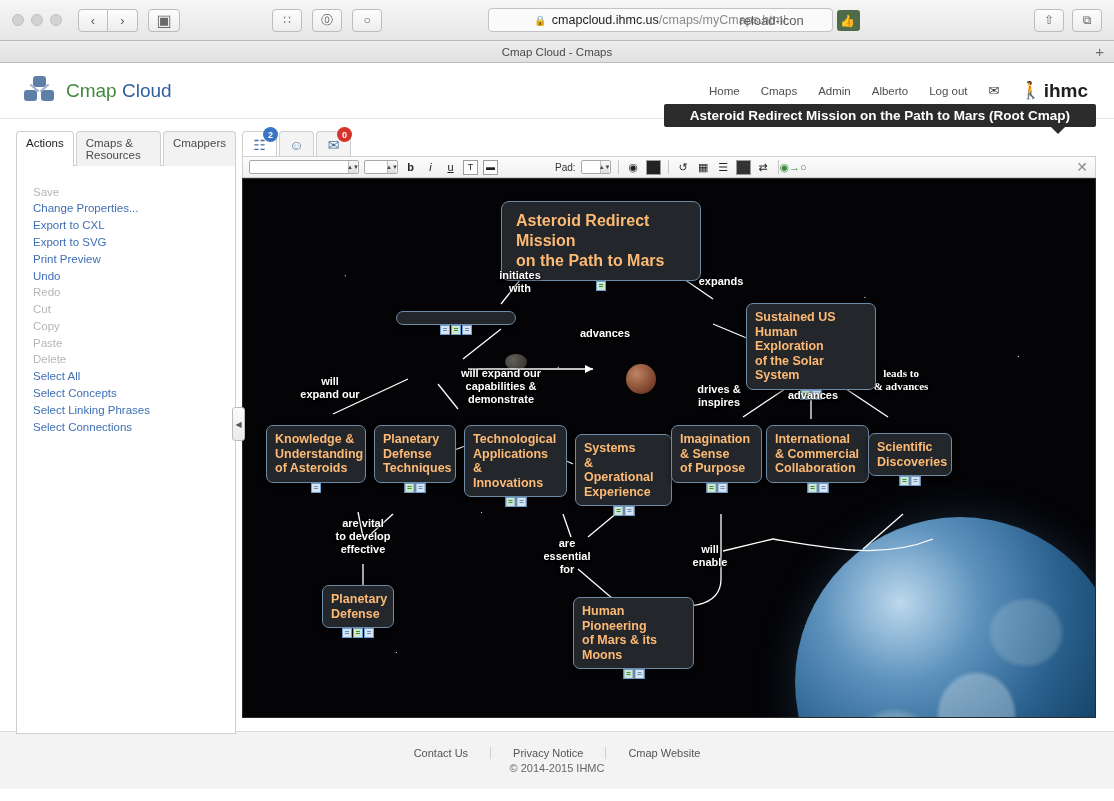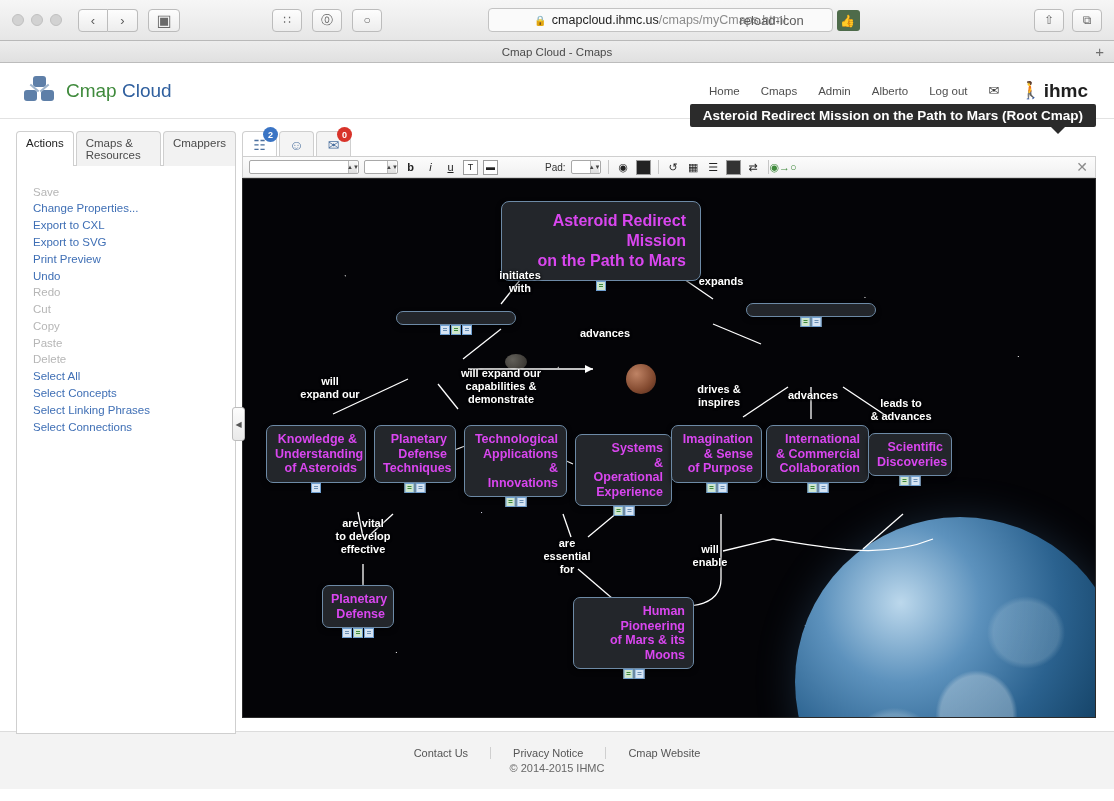--- a/index.html
+++ b/index.html
@@ -134,27 +134,27 @@
     height:14px;border:1px solid #a8a8a8;border-radius:2px;background:#fff;
     display:flex;align-items:center;justify-content:flex-end;padding-right:1px;
   }
   .sel .step{width:9px;height:12px;background:linear-gradient(#fafafa,#dcdcdc);border-left:1px solid #bbb;
     display:flex;align-items:center;justify-content:center;font-size:6px;color:#444;line-height:1;}
   .tb-ic{
     width:15px;height:15px;border:1px solid #9d9d9d;background:#fff;
     display:flex;align-items:center;justify-content:center;font-size:9px;color:#222;
   }
   .tb-plain{width:15px;height:15px;display:flex;align-items:center;justify-content:center;font-size:11px;color:#222;}
-  .pad-lbl{font-size:10px;color:#333;margin-left:8px;padding-left:34px;}
+  .pad-lbl{font-size:10px;color:#333;margin-left:18px;padding-left:34px;}
   .divider{width:1px;height:14px;background:#c6c6c6;margin:0 2px;}
   .toolbar-close{position:absolute;right:7px;top:2px;font-size:14px;color:#8b8b8b;}
 
   .tooltip{
     position:absolute; right:18px; top:-15px; background:#2b2b2b;color:#fff;
-    font-size:13.5px;font-weight:bold;padding:4px 13px;border-radius:2px;z-index:6;white-space:nowrap;text-align:right;
+    font-size:13.5px;font-weight:bold;padding:4px 26px;border-radius:2px;z-index:6;white-space:nowrap;text-align:right;
   }
   .tooltip:after{
     content:""; position:absolute; right:31px; bottom:-7px;
     border-left:7px solid transparent;border-right:7px solid transparent;border-top:7px solid #2b2b2b;
   }
 
   
   .canvas{
     position:relative; height:540px; margin-top:0;
     background:#000; overflow:hidden; border:1px solid #2a2a2a;
@@ -180,21 +180,21 @@
         background:radial-gradient(ellipse at 55% 60%, rgba(220,230,235,.35) 0 14%, transparent 16%),
                    radial-gradient(ellipse at 30% 72%, rgba(210,225,230,.28) 0 12%, transparent 14%),
                    radial-gradient(ellipse at 70% 35%, rgba(200,220,230,.22) 0 10%, transparent 12%);}
   .asteroid{position:absolute;left:262px;top:175px;width:22px;height:16px;border-radius:50%;
         background:radial-gradient(circle at 35% 35%, #6d6a63, #35322d);opacity:.9;}
 
   svg.links{position:absolute;inset:0;width:100%;height:100%;}
 
   .node{
     position:absolute; background:#23262b; border:1px solid #6d8aa6; border-radius:7px;
-    color:#d946ef; text-align:right; font-size:12.5px; font-weight:bold; line-height:14.5px;
+    color:#fdba74; text-align:left; font-size:12.5px; font-weight:bold; line-height:14.5px;
     padding:6px 8px; box-shadow:0 2px 5px rgba(0,0,0,.6);
   }
   .node.root{ font-size:16px; line-height:20px; padding:9px 14px; border-radius:8px;}
   .ico-row{position:absolute;left:50%;transform:translateX(-50%);bottom:-11px;display:flex;gap:1px;}
   .ico{width:10px;height:10px;border:1px solid #6f9fd0;background:#dfe9f5;display:block;position:relative;}
   .ico.green{background:#cfe6cf;}
   .ico.blue{background:#d6e4f3;}
   .ico:after{content:"";position:absolute;left:2px;top:2px;right:2px;bottom:2px;
      background:repeating-linear-gradient(180deg,#6a8fb4 0 1px, transparent 1px 2px);}
   .ico.green:after{background:repeating-linear-gradient(180deg,#3f8a3c 0 1px, transparent 1px 2px);}
@@ -401,20 +401,21 @@
 
       <div class="node" style="left:153px;top:132px;width:120px;">
         <span class="ico-row">
             <i class="ico blue"></i>
             <i class="ico green"></i>
             <i class="ico blue"></i>
           </span>
       </div>
 
       <div class="node" style="left:503px;top:124px;width:130px;">
+        <span>Sustained US<br>Human Exploration<br>of the Solar System</span>
         <span class="ico-row">
             <i class="ico green"></i>
             <i class="ico blue"></i>
           </span>
       </div>
 
       <div class="node" style="left:23px;top:246px;width:100px;">
         <span>Knowledge &amp;<br>Understanding<br>of Asteroids</span>
         <span class="ico-row">
             <i class="ico blue"></i>
@@ -486,21 +487,21 @@
           </span>
       </div>
 
       <div class="linklabel" style="left:242px;top:90px;width:70px;">initiates<br>with</div>
       <div class="linklabel" style="left:438px;top:96px;width:80px;">expands</div>
       <div class="linklabel" style="left:322px;top:148px;width:80px;">advances</div>
       <div class="linklabel" style="left:42px;top:196px;width:90px;">will<br>expand our</div>
       <div class="linklabel" style="left:208px;top:188px;width:100px;">will expand our<br>capabilities &amp;<br>demonstrate</div>
       <div class="linklabel" style="left:440px;top:204px;width:72px;">drives &amp;<br>inspires</div>
       <div class="linklabel" style="left:530px;top:210px;width:80px;">advances</div>
-      <div class="linklabel" style="left:615px;top:218px;width:86px;">leads to<br>&amp; advances</div>
+      <div class="linklabel" style="left:615px;top:188px;width:86px;font-family:Liberation Serif, serif;">leads to<br>&amp; advances</div>
       <div class="linklabel" style="left:78px;top:338px;width:84px;">are vital<br>to develop<br>effective</div>
       <div class="linklabel" style="left:288px;top:358px;width:72px;">are<br>essential<br>for</div>
       <div class="linklabel" style="left:440px;top:364px;width:54px;">will<br>enable</div>
     </div>
   </div>
 </div>
 
 <div class="footer">
   <div class="flinks">
     <a href="#">Contact Us</a>

